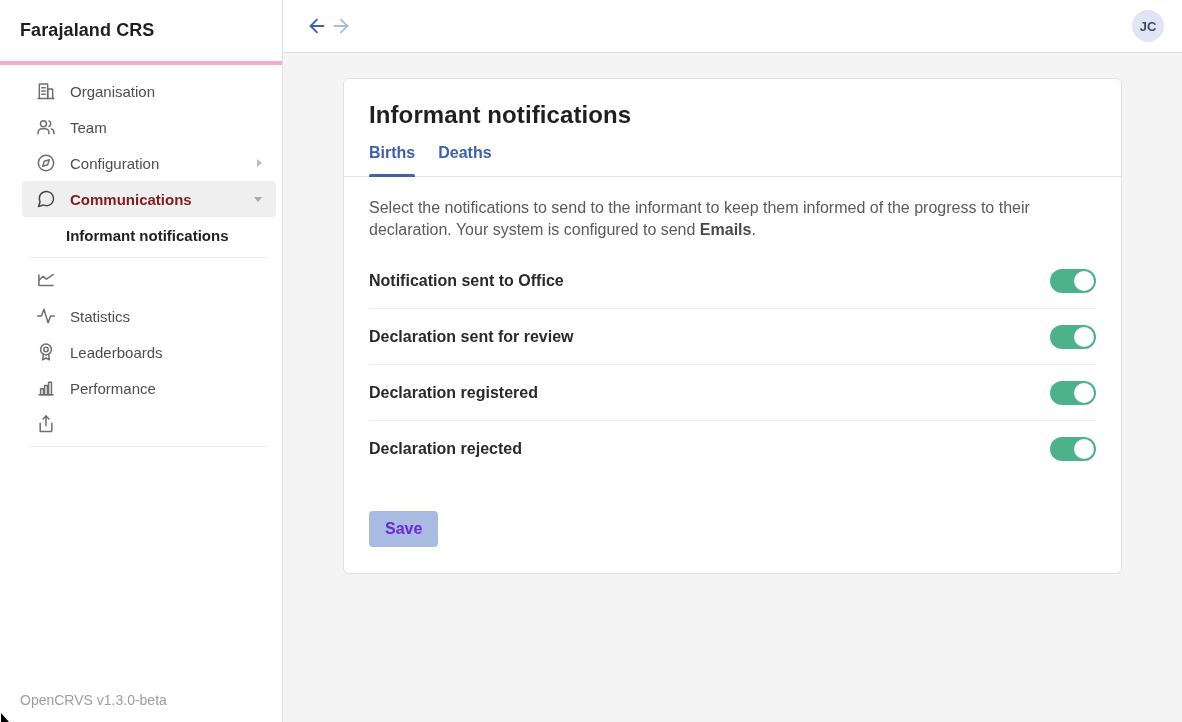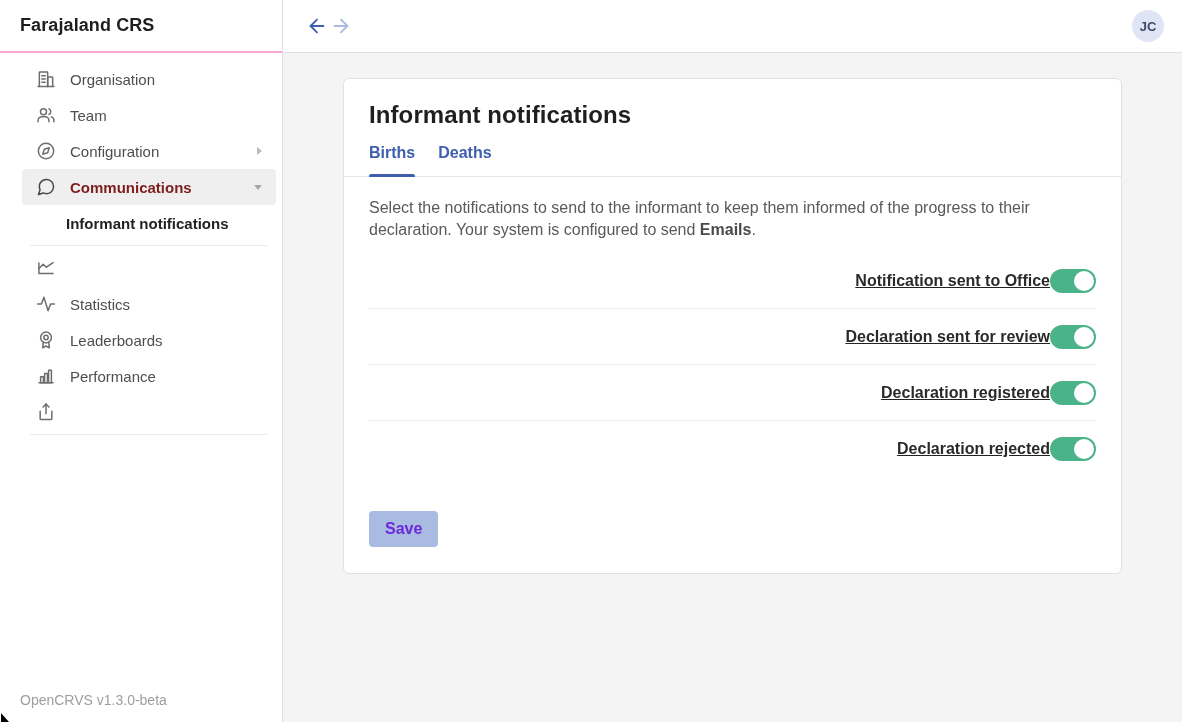--- a/index.html
+++ b/index.html
@@ -9,22 +9,22 @@
     background:#F4F4F4; color:#222;
   }
   .app { display:flex; width:1182px; height:722px; }
 
   
   .sidebar {
     width:283px; min-width:283px; height:722px; background:#fff;
     border-right:1px solid #E0E0E0; position:relative;
   }
   .sidebar-header {
-    height:53px; display:flex; align-items:center; padding:0 20px;
-    border-bottom:2px solid #f9a8d4;
+    height:65px; display:flex; align-items:center; padding:0 20px;
+    border-bottom:4px solid #f9a8d4;
   }
   .brand { font-size:18px; font-weight:700; color:#1E1E1E; letter-spacing:.1px; }
   .nav { padding:8px 6px 8px;margin-left:16px; }
   .nav-item {
     display:flex; align-items:center; gap:14px; height:36px;
     padding:0 14px; border-radius:4px; cursor:pointer;
     color:#4E4E4E; font-size:15px;
   }
   .nav-item .ni-icon { width:20px; height:20px; display:flex; align-items:center; justify-content:center; color:#6E6E6E; flex:0 0 20px; }
   .nav-item.selected { background:#EFEFEF; color:#7f1d1d; font-weight:700; }
@@ -74,22 +74,22 @@
   .tab.active { font-weight:700; }
   .tab.active::after {
     content:""; position:absolute; left:0; right:0; bottom:-1px; height:3px;
     background:#3D5FAE; border-radius:2px 2px 0 0;
   }
   .card-body { padding:20px 25px 26px; }
   .description { font-size:16px; line-height:22px; color:#5A5A5A; max-width:720px; }
   .description b { color:#4A4A4A; font-weight:700; }
   .toggle-list { margin-top:12px; }
   .toggle-row {
-    display:flex; align-items:center; justify-content:flex-end;
-    height:56px; border-bottom:1px solid #ECECEC;text-decoration:underline;
+    display:flex; align-items:center; justify-content:space-between;
+    height:56px; border-bottom:1px solid #ECECEC;
   }
   .toggle-row:last-child { border-bottom:none; }
   .toggle-label { font-size:16px; font-weight:600; color:#2A2A2A; }
   .toggle {
     width:46px; height:24px; border-radius:12px; background:#4CB28A;
     position:relative; cursor:pointer; border:none; flex:0 0 46px;
   }
   .toggle .knob {
     position:absolute; top:2px; right:2px; width:20px; height:20px;
     border-radius:50%; background:#fff;

